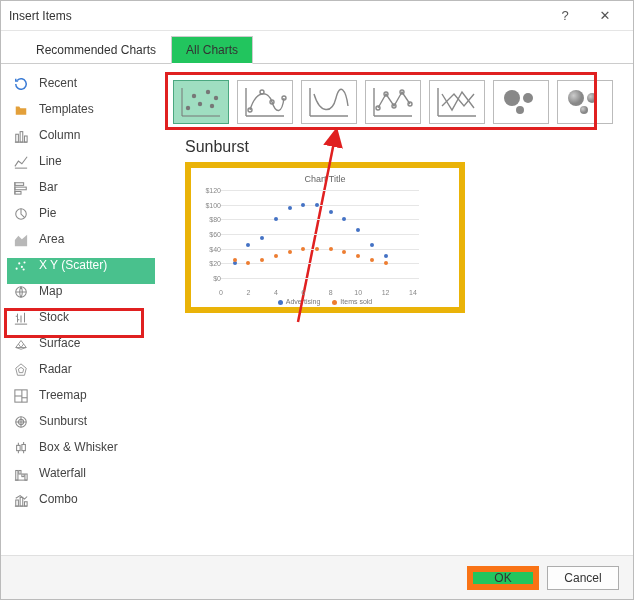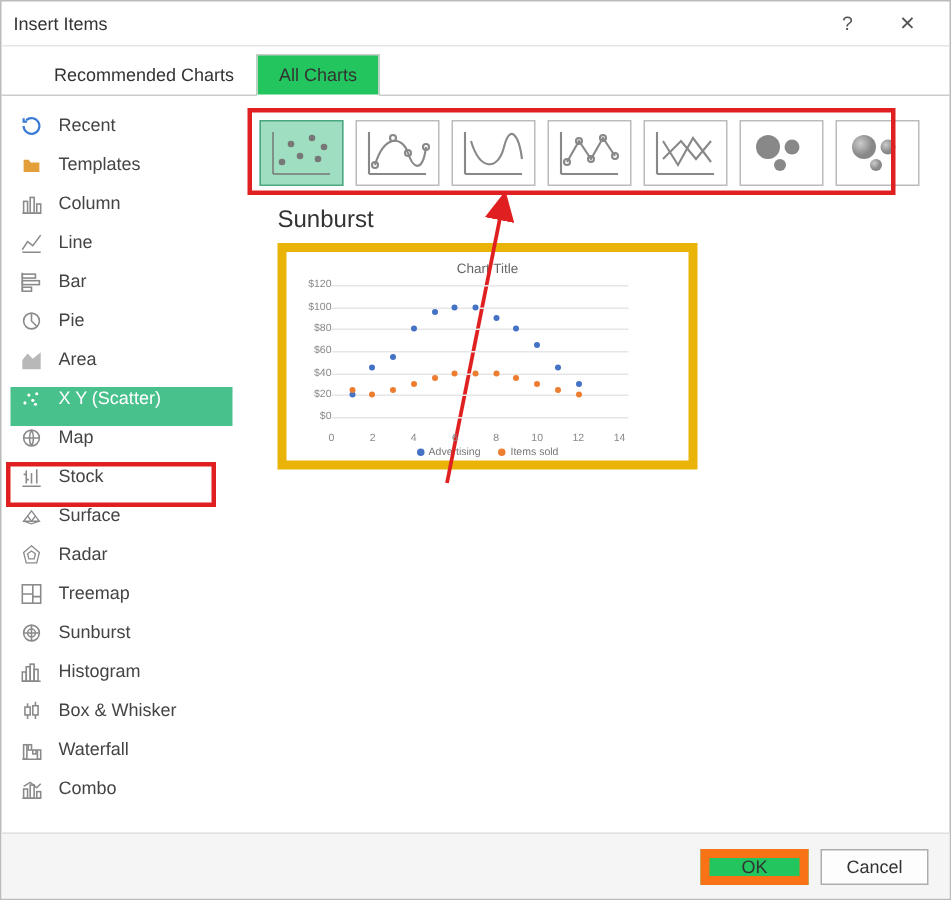--- a/index.html
+++ b/index.html
@@ -374,32 +374,20 @@
       <div class="side-item">
         <span class="icon">
           <svg width="14" height="14" viewBox="0 0 16 16" fill="none" stroke="currentColor" stroke-width="1.2">
               <circle cx="8" cy="8" r="6"></circle>
               <circle cx="8" cy="8" r="3"></circle>
               <line x1="8" y1="2" x2="8" y2="14"></line>
               <line x1="2" y1="8" x2="14" y2="8"></line>
             </svg>
         </span>
         <span class="label">Sunburst</span>
-      </div>
-      <div class="side-item">
-        <span class="icon">
-          <svg width="14" height="14" viewBox="0 0 16 16" fill="none" stroke="currentColor" stroke-width="1.2">
-              <line x1="1" y1="15" x2="15" y2="15"></line>
-              <rect x="1" y="8" width="3" height="7"></rect>
-              <rect x="4" y="4" width="3" height="11"></rect>
-              <rect x="7" y="2" width="3" height="13"></rect>
-              <rect x="10" y="6" width="3" height="9"></rect>
-            </svg>
-        </span>
-        <span class="label">Histogram</span>
       </div>
       <div class="side-item">
         <span class="icon">
           <svg width="14" height="14" viewBox="0 0 16 16" fill="none" stroke="currentColor" stroke-width="1.2">
               <rect x="3" y="5" width="4" height="6"></rect>
               <line x1="5" y1="2" x2="5" y2="5"></line>
               <line x1="5" y1="11" x2="5" y2="14"></line>
               <rect x="9" y="4" width="4" height="7"></rect>
               <line x1="11" y1="1" x2="11" y2="4"></line>
               <line x1="11" y1="11" x2="11" y2="14"></line>

